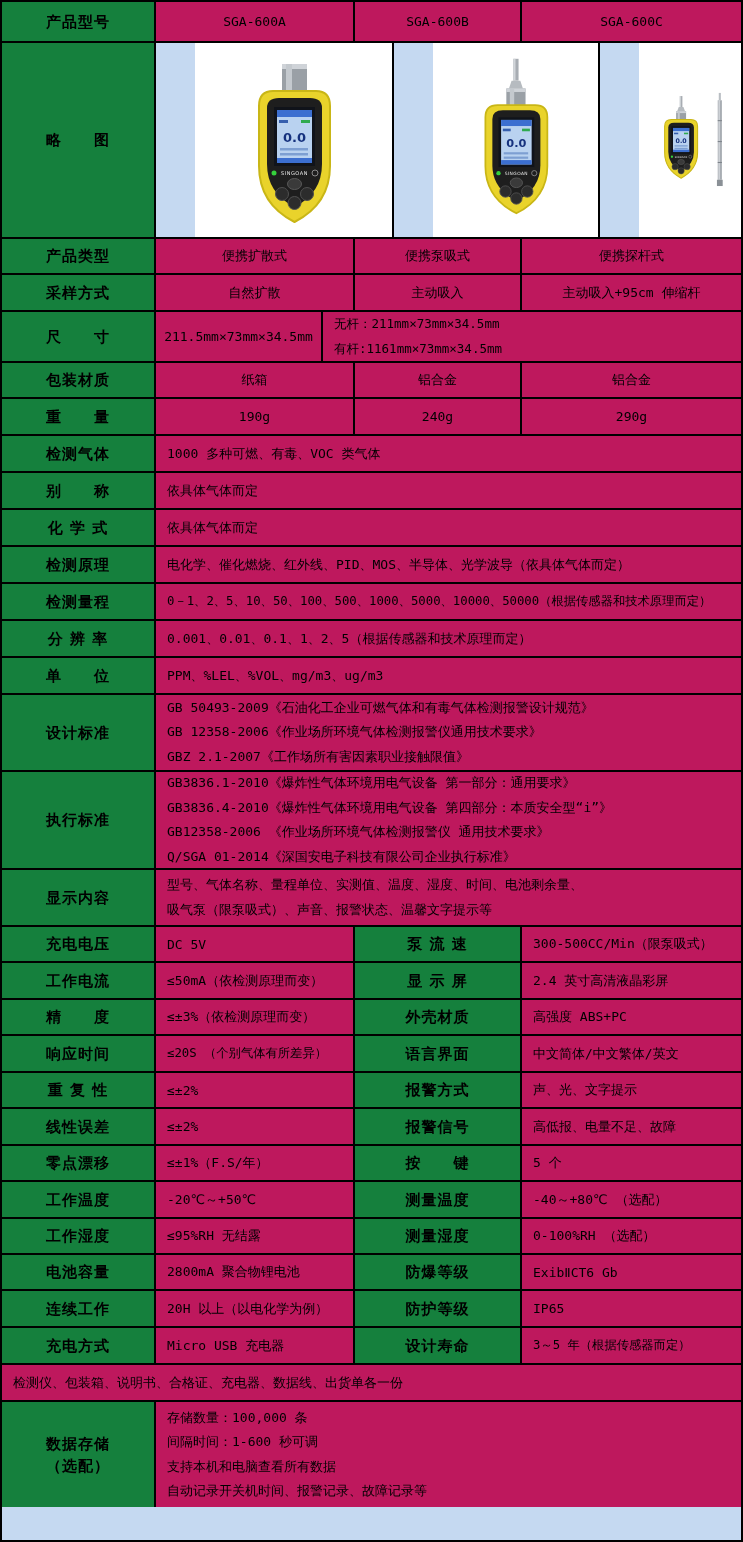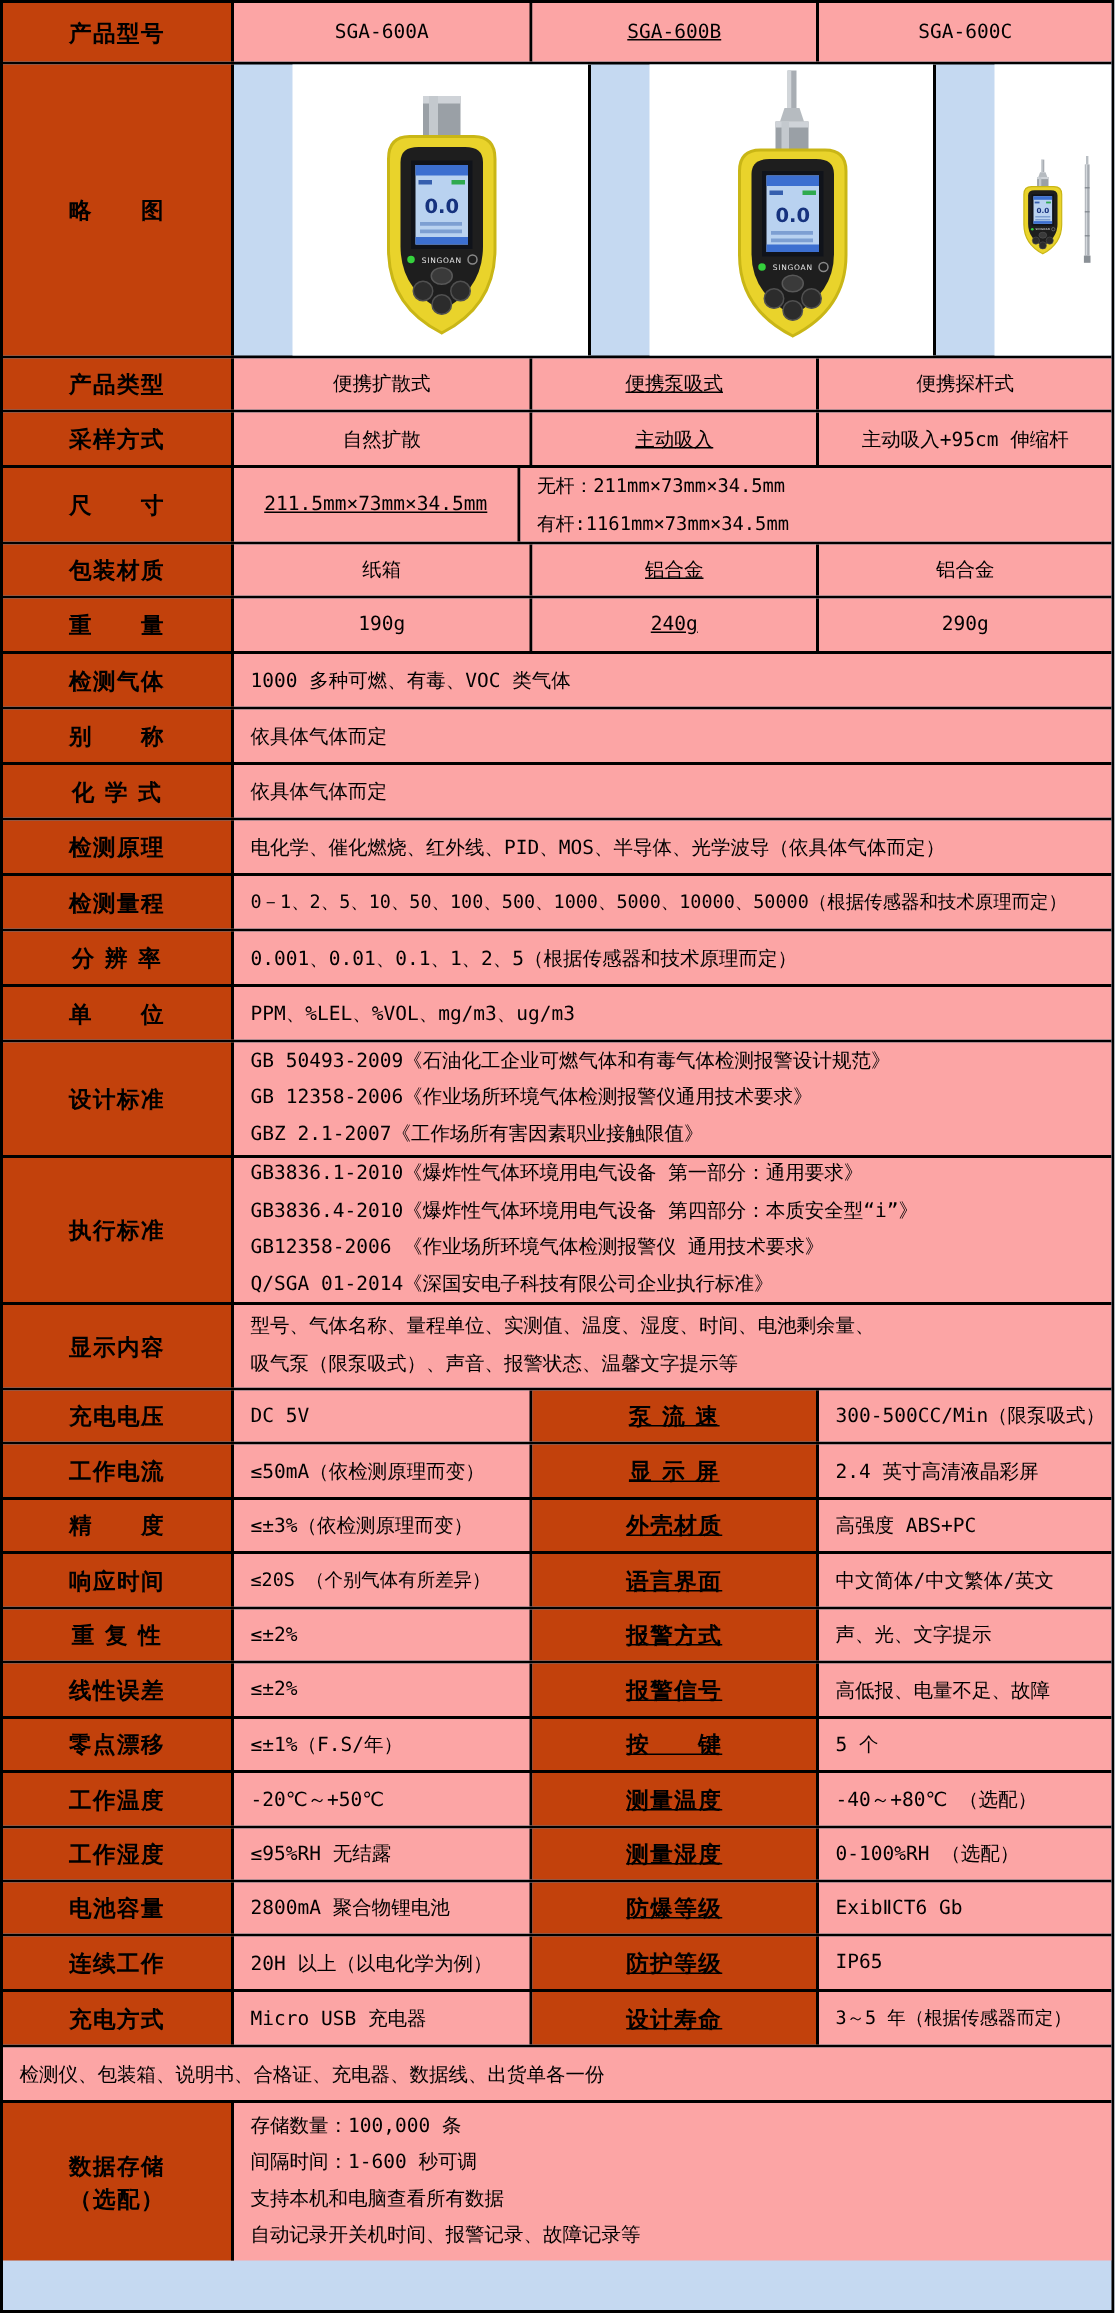--- a/index.html
+++ b/index.html
@@ -8,25 +8,25 @@
     border:2px solid #000;background:#c5d9f1;
     font-family:"DejaVu Sans",sans-serif;color:#000;
     display:flex;flex-direction:column;overflow:hidden;
   }
   .tr{display:flex;box-sizing:border-box;border-bottom:2px solid #000;flex:none;}
   .tr:last-child{border-bottom:none;}
   .cell{box-sizing:border-box;border-right:2px solid #000;display:flex;align-items:center;justify-content:center;overflow:hidden;}
   .cell:last-child{border-right:none;}
   .w1{width:154px;flex:none;}
   .w2{width:199px;flex:none;}
-  .w3{width:191px;flex:none;text-decoration:underline;}
+  .w3{width:167px;flex:none;}
   .w4{flex:1;}
   .wspan{flex:1;}
-  .label{background:#c2410c;font-weight:bold;font-size:15px;letter-spacing:1px;line-height:20px;}
-  .value{background:#fca5a5;font-size:13px;font-family:"DejaVu Sans Mono","DejaVu Sans",sans-serif;}
+  .label{background:#15803d;font-weight:bold;font-size:15px;letter-spacing:1px;line-height:20px;}
+  .value{background:#be185d;font-size:13px;font-family:"DejaVu Sans Mono","DejaVu Sans",sans-serif;}
   .left{justify-content:flex-start;padding-left:11px;padding-right:4px;text-align:left;}
   .img-cell{background:#ffffff;margin-left:39px;}
   .col{flex-direction:column;align-items:flex-start;justify-content:center;}
   .col.center{align-items:center;}
   .line{line-height:24.5px;white-space:nowrap;}
   .label .line{line-height:22px;}
   .screen-num{font-weight:bold;}
 </style>
 </head>
 <body>

